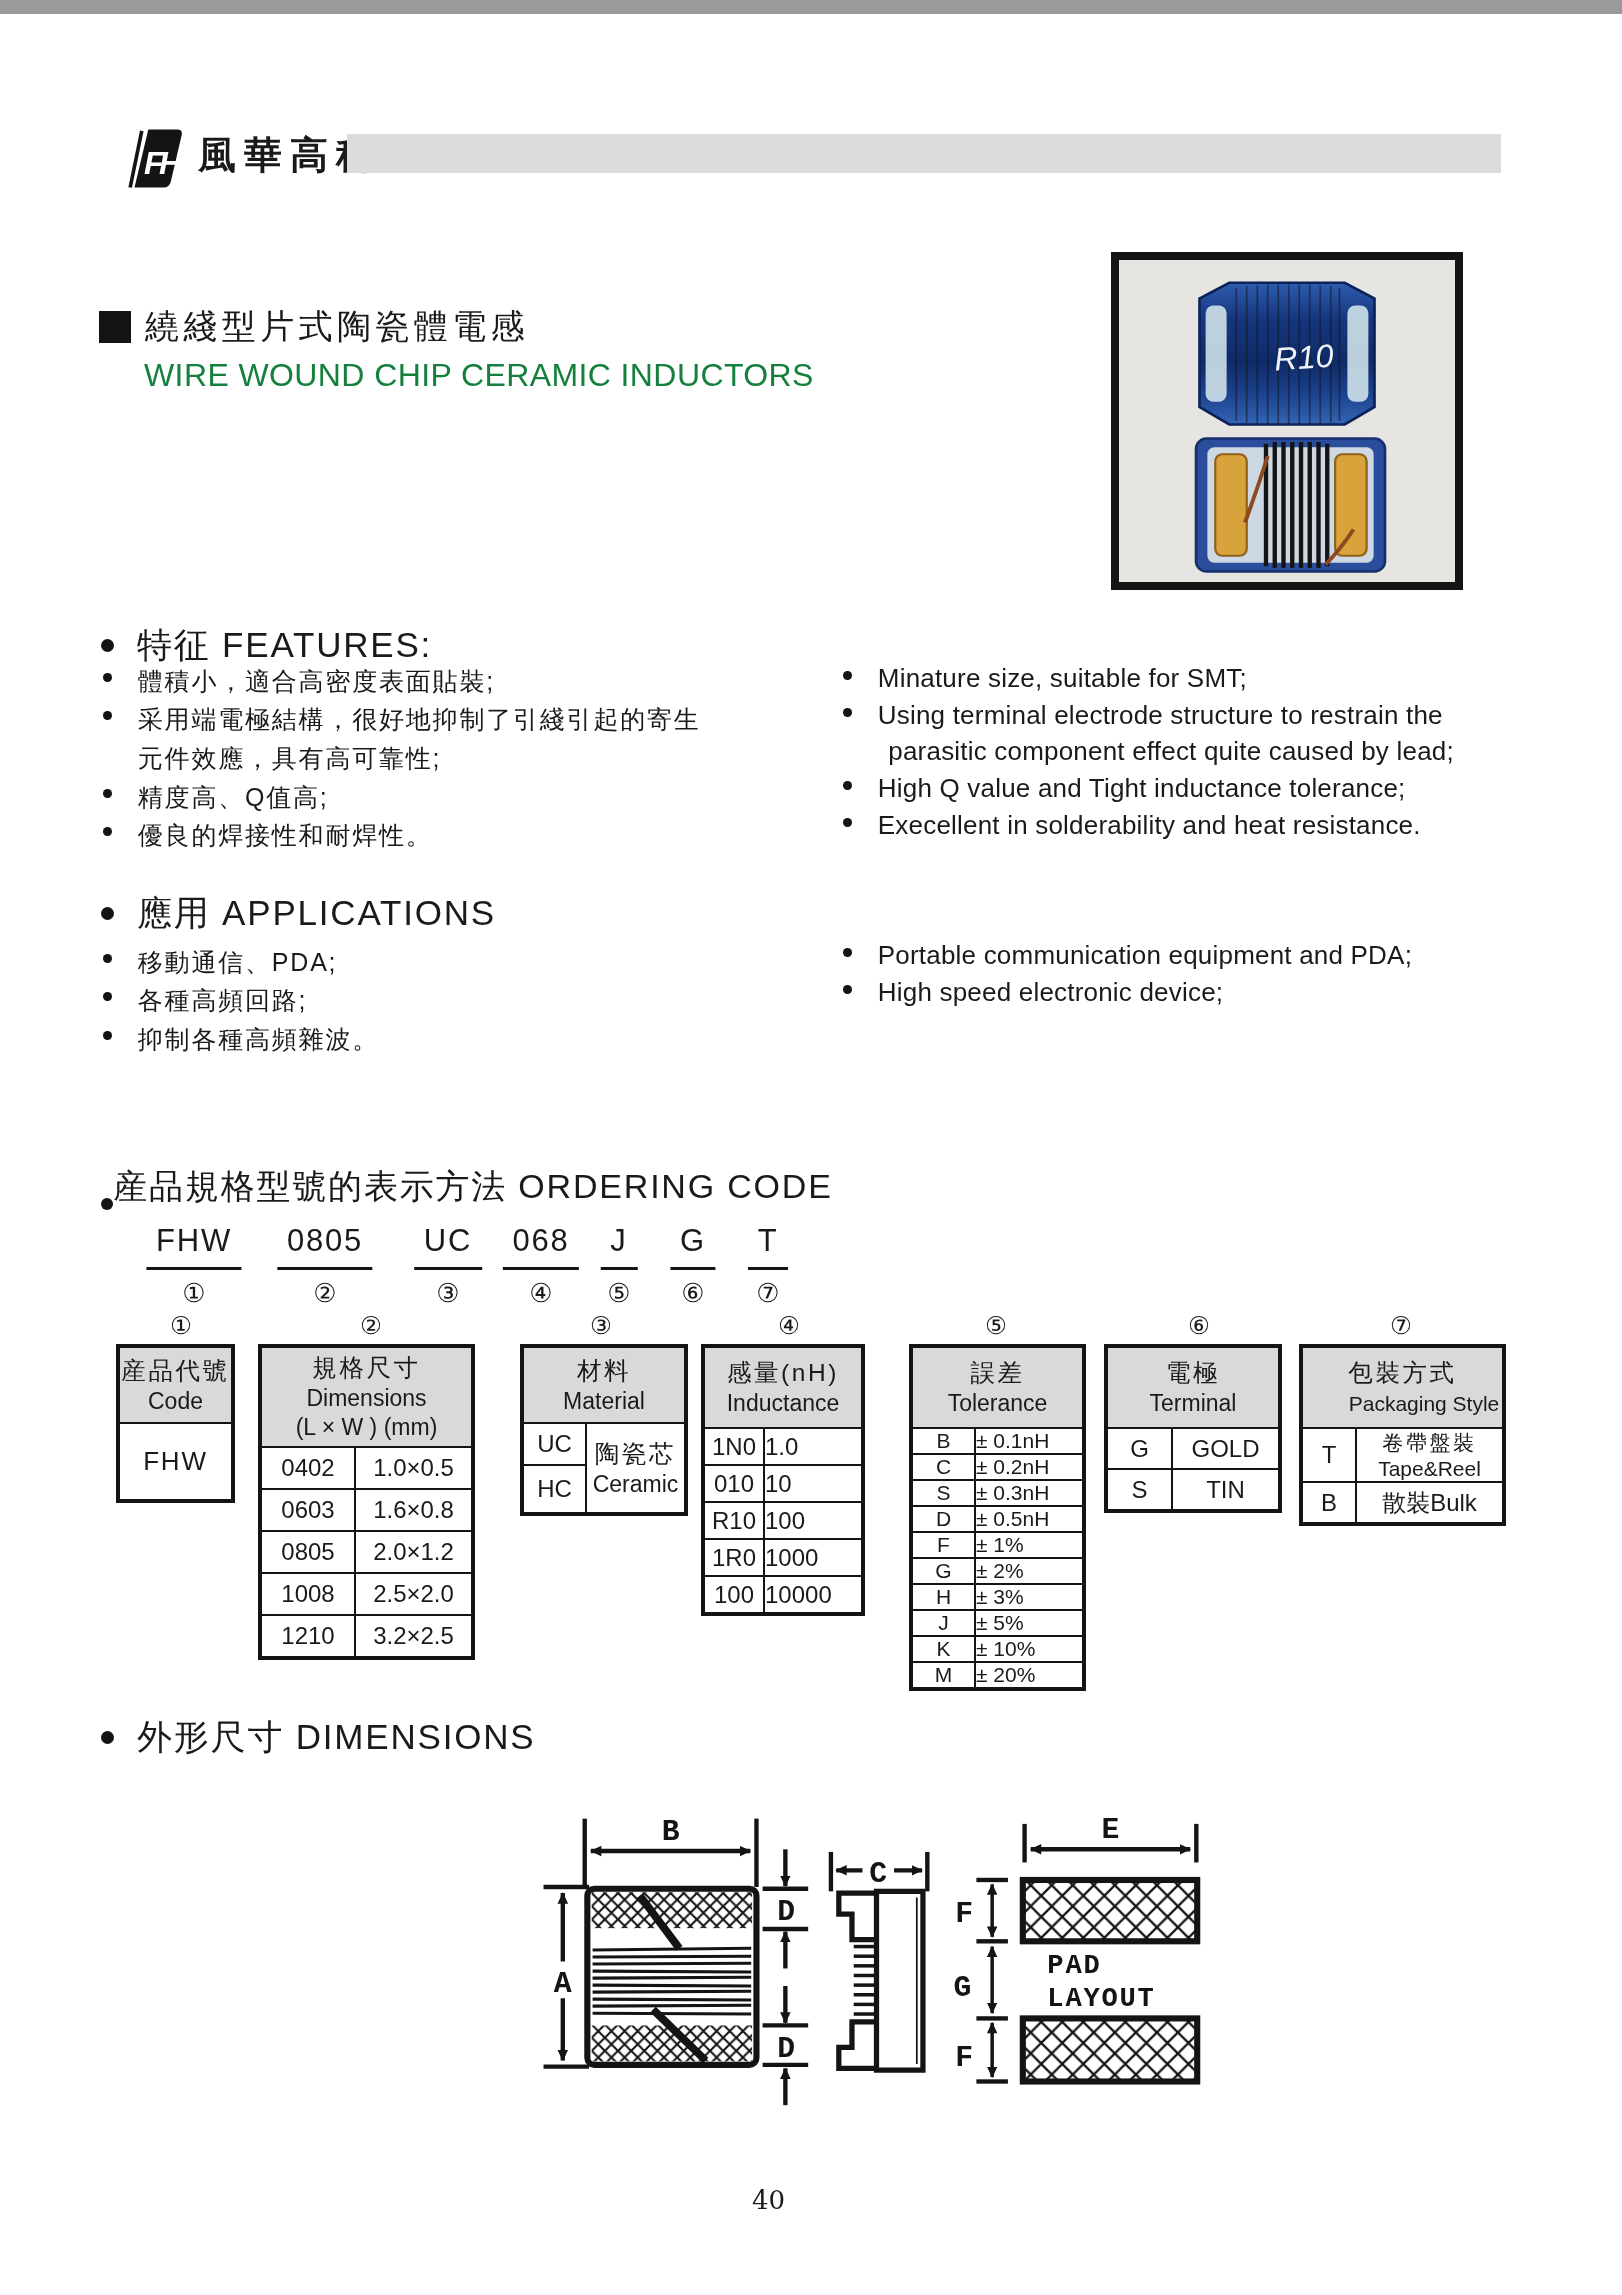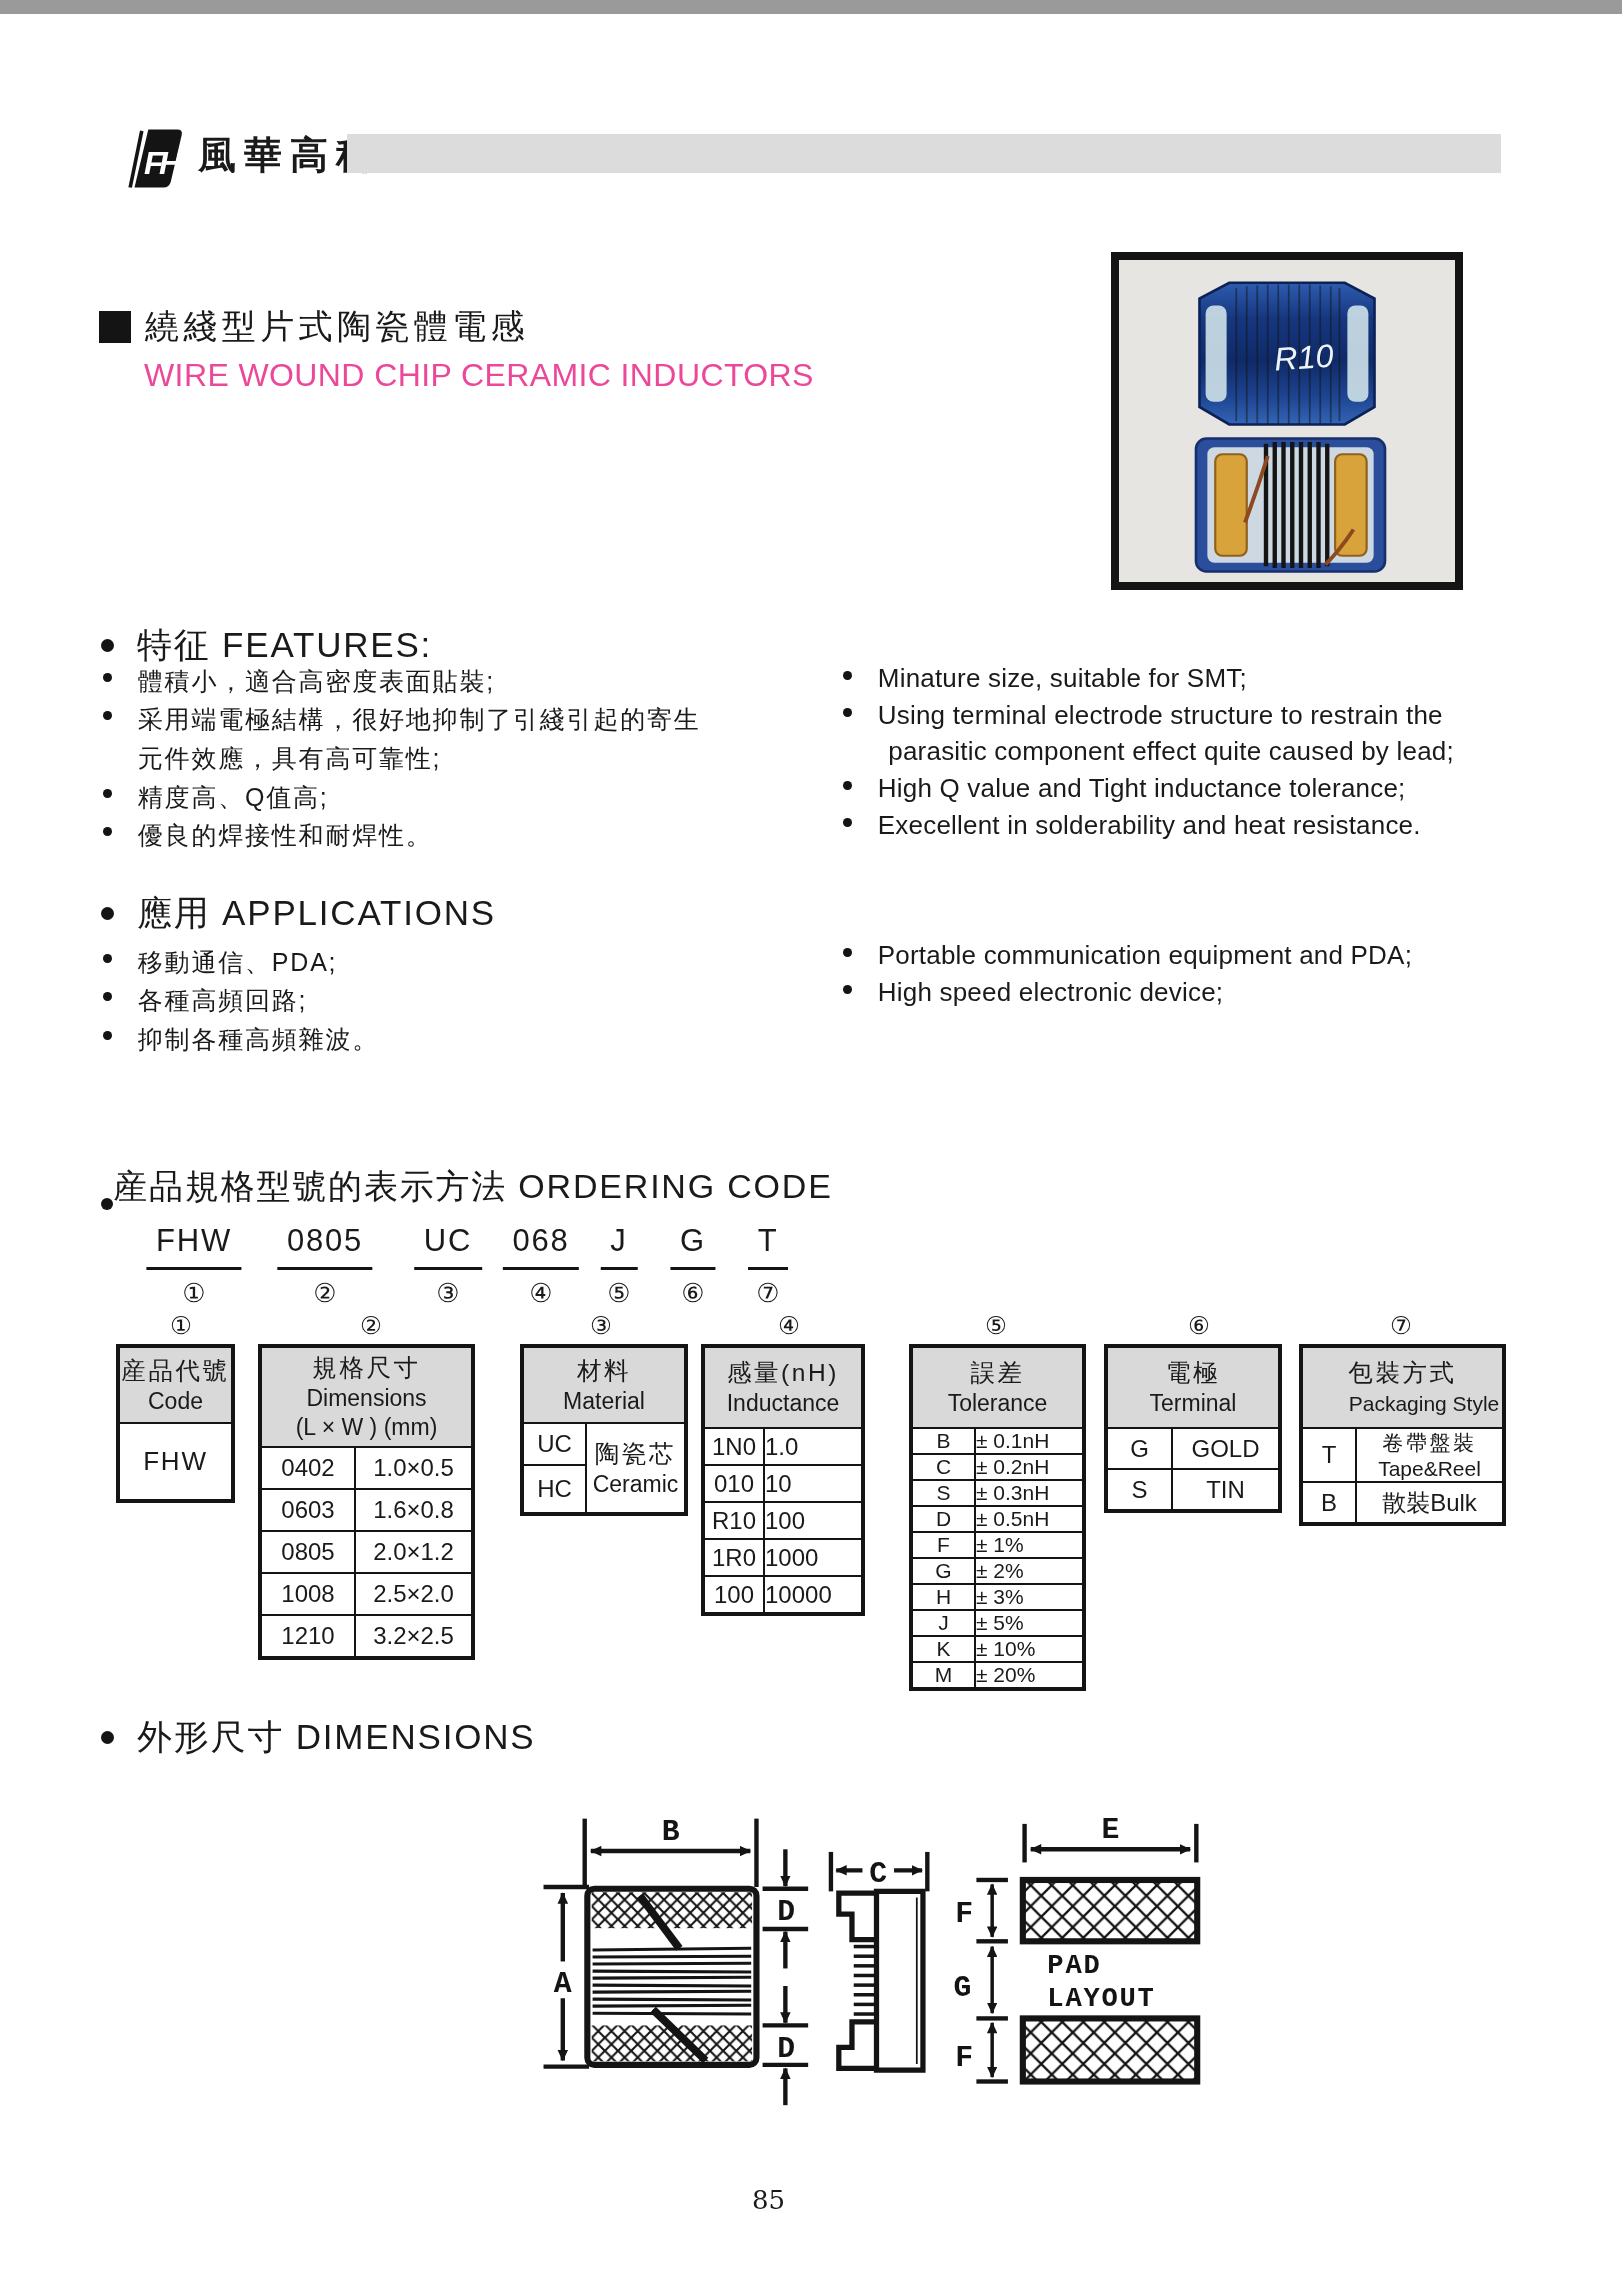--- a/index.html
+++ b/index.html
@@ -7,21 +7,21 @@
         font-family:"Liberation Sans",sans-serif;color:#1a1a1a;margin:14px auto;}
   .abs{position:absolute;}
 
   
   .brand-name{font-weight:bold;font-size:38px;letter-spacing:8px;}
   .hbar{background:#dcdcdc;}
 
   
   .sq{background:#141414;}
   .title-zh{font-size:34px;letter-spacing:4.4px;}
-  .title-en{font-size:32px;letter-spacing:0.4px;color:#ec4899;}
+  .title-en{font-size:32px;letter-spacing:0.4px;color:#15803d;}
 
   
   .photo-frame{border:8.8px solid #141414;background:#e6e5e1;}
 
   
   .dot{background:#141414;border-radius:50%;display:inline-block;flex:none;}
   .sec-h{display:flex;align-items:center;gap:23px;font-size:35px;letter-spacing:1.8px;white-space:nowrap;}
   .sec-h .dot{width:13px;height:13px;}
   .li{display:flex;gap:26px;align-items:flex-start;white-space:nowrap;}
   .li .dot{width:8.8px;height:8.8px;margin-top:11.4px;}
@@ -580,16 +580,16 @@
       <line x1="532" y1="166" x2="532" y2="242" stroke-width="4" marker-start="url(#as)" marker-end="url(#ae)"></line>
       <line x1="532" y1="253" x2="532" y2="315" stroke-width="4" marker-start="url(#as)" marker-end="url(#ae)"></line>
       <text x="500" y="138" text-anchor="middle" class="dim-label">F</text>
       <text x="498" y="222" text-anchor="middle" class="dim-label">G</text>
       <text x="500" y="302" text-anchor="middle" class="dim-label">F</text>
       <text x="595" y="196" class="pad-label">PAD</text>
       <text x="595" y="234" class="pad-label">LAYOUT</text>
     </g>
   </svg>
 
-  <div class="abs pageno" style="left:752px;top:2171px">85</div>
+  <div class="abs pageno" style="left:752px;top:2171px">40</div>
 
 </div>
 
 
 </body></html>

